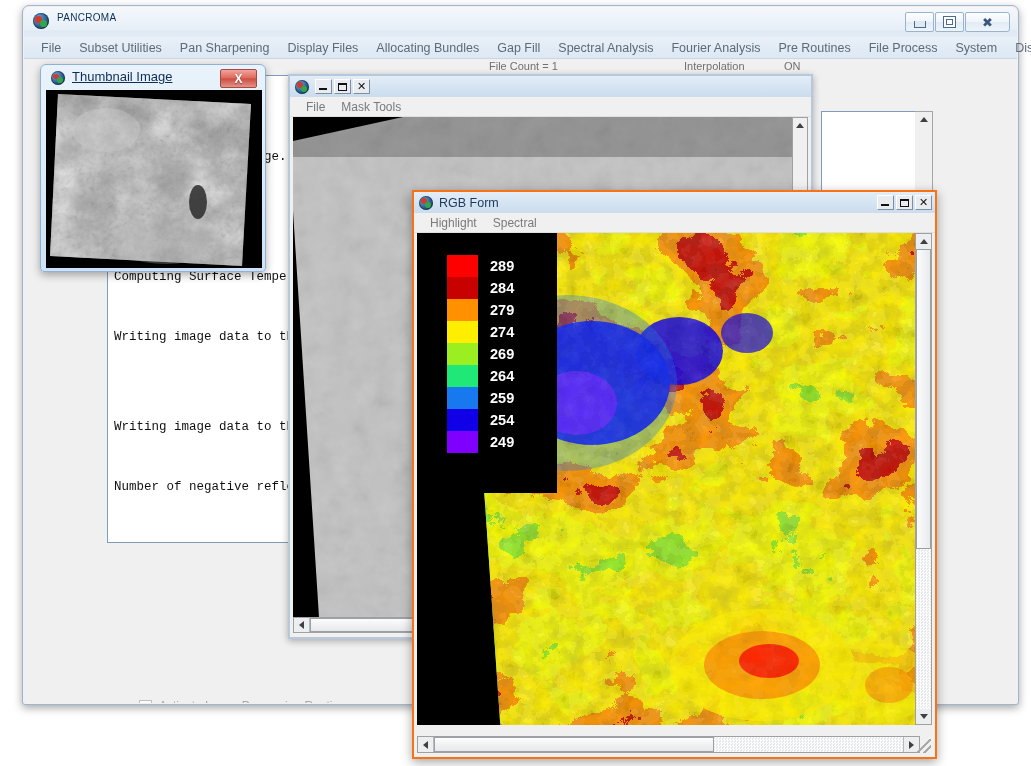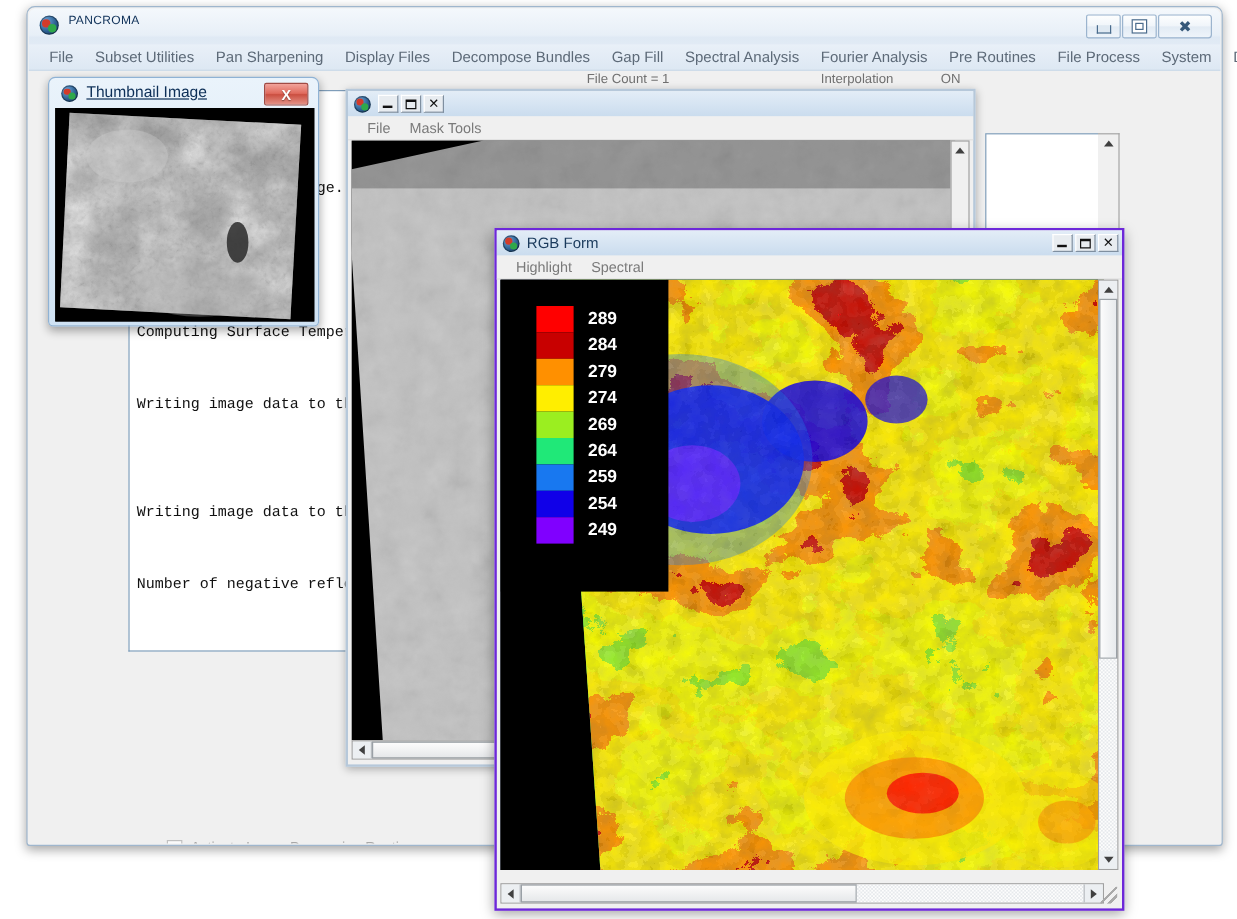--- a/index.html
+++ b/index.html
@@ -176,26 +176,26 @@
     background:#f0f0f0;border:1px solid #a0a0a0;box-sizing:border-box;display:flex;
   }
   .hs-btn{width:15px;height:100%;background:#eceff2;border-right:1px solid #b8bcc0;
           display:flex;align-items:center;justify-content:center;}
   .hs-thumb{height:100%;background:linear-gradient(to bottom,#fcfcfc,#e6e8ea);
             border:1px solid #9aa0a6;box-sizing:border-box;}
 
   
   #rgb-window{
     left:412px;top:190px;width:525px;height:569px;
-    background:#f0f0f0;border:2px solid #6d28d9;box-sizing:border-box;
+    background:#f0f0f0;border:2px solid #f97316;box-sizing:border-box;
     box-shadow:0 3px 10px rgba(0,0,0,.36);
   }
   #rgb-canvas{
     position:absolute;left:3px;top:41px;width:503px;height:492px;
-    background:#0f172a;overflow:hidden;
+    background:#701a75;overflow:hidden;
   }
   #rgb-vscroll{
     position:absolute;right:3px;top:41px;width:17px;height:492px;
     background:#f0f0f0;border:1px solid #a0a0a0;box-sizing:border-box;
     display:flex;flex-direction:column;
   }
   .vs-btn{height:15px;width:100%;background:#eceff2;display:flex;align-items:center;justify-content:center;}
   .vs-track{flex:1;background:
       repeating-conic-gradient(#fdfdfd 0% 25%, #e6e9ec 0% 50%) 0 0/3px 3px;}
   .vs-thumb{height:300px;background:linear-gradient(to right,#fcfcfc,#e7eaed);
@@ -249,21 +249,21 @@
         <div class="glyph-x">✖</div>
       </div>
     </div>
   </div>
 
   <div id="main-menubar">
     <div class="menu-item">File</div>
     <div class="menu-item">Subset Utilities</div>
     <div class="menu-item">Pan Sharpening</div>
     <div class="menu-item">Display Files</div>
-    <div class="menu-item">Decompose Bundles</div>
+    <div class="menu-item">Allocating Bundles</div>
     <div class="menu-item">Gap Fill</div>
     <div class="menu-item">Spectral Analysis</div>
     <div class="menu-item">Fourier Analysis</div>
     <div class="menu-item">Pre Routines</div>
     <div class="menu-item">File Process</div>
     <div class="menu-item">System</div>
     <div class="menu-item">Display</div>
 
   </div>
 

